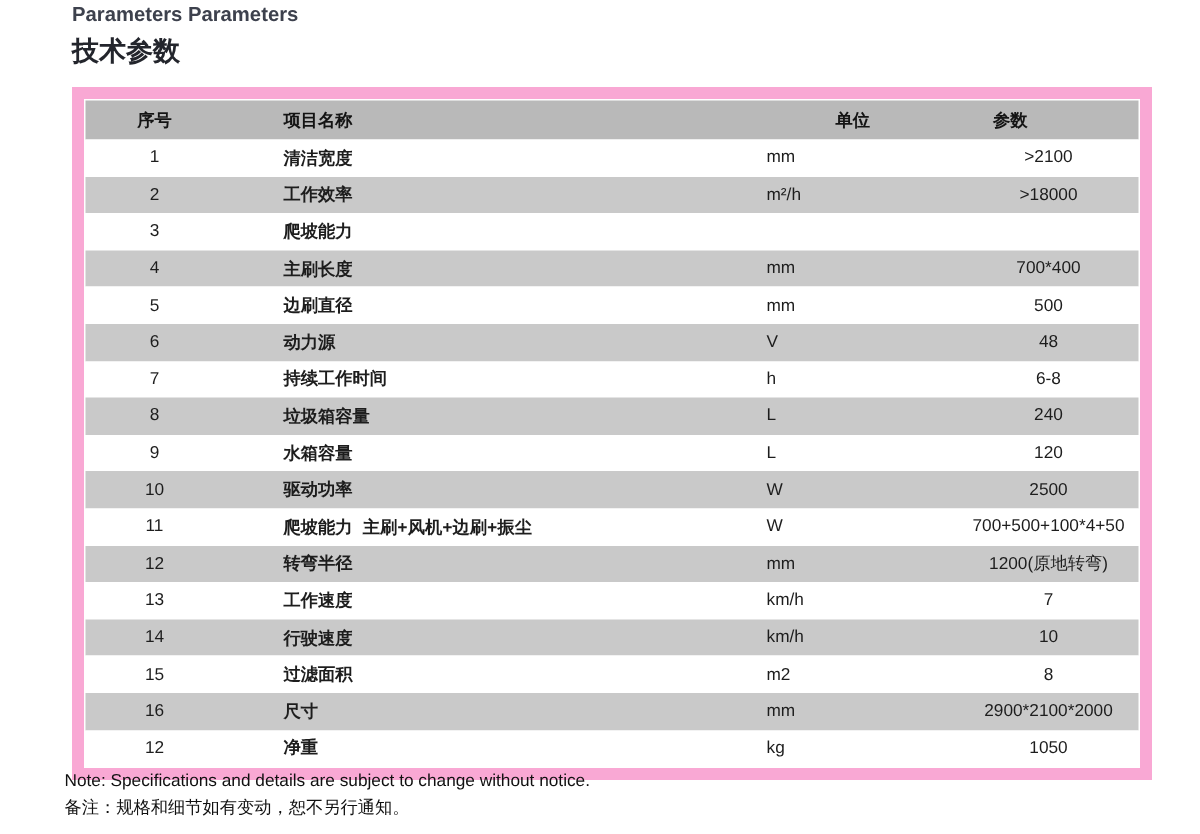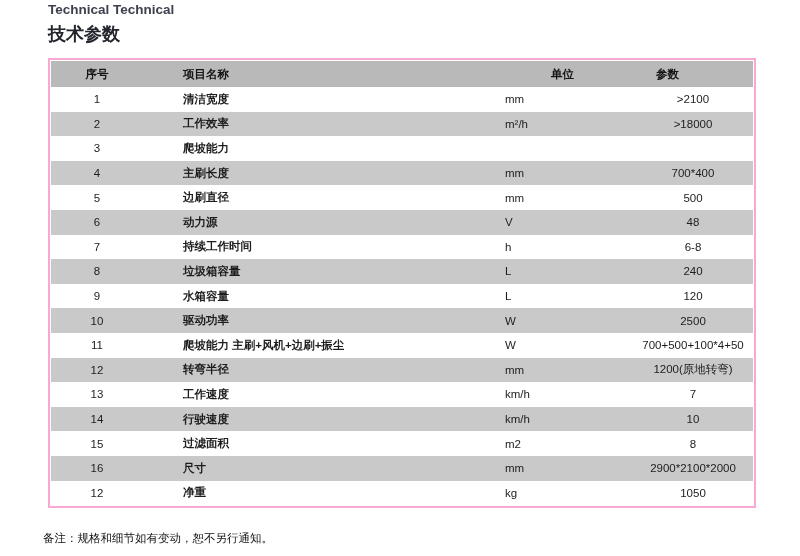--- a/index.html
+++ b/index.html
@@ -29,21 +29,21 @@
     top: 22px;
     font-size: 18px;
     font-weight: 700;
     color: #23252c;
   }
   .spec-table {
     position: absolute;
     left: 48px;
     top: 58px;
     width: 702px;
-    border: 2px solid #f9a8d4;
+    border: 8px solid #f9a8d4;
     background: #ffffff;
     padding: 1px;
     box-sizing: content-box;
   }
   .t-row {
     display: flex;
     align-items: center;
     height: 24.6px;
     background: #ffffff;
     font-size: 11.5px;
@@ -58,42 +58,42 @@
   .t-row.alt {
     background: #c9c9c9;
   }
   .c-no    { width: 92px;  text-align: center; flex: 0 0 auto; }
   .c-name  { width: 330px; text-align: left; padding-left: 8px; box-sizing: border-box; flex: 0 0 auto; font-weight: 700; margin-left: 32px; }
   .c-unit  { width: 128px; flex: 0 0 auto; }
   .c-param { width: 146px; text-align: center; flex: 1 1 auto; }
   .head .c-name  { font-weight: 700; }
   .head .c-unit  { text-align: left; padding-left: 46px; box-sizing: border-box; }
   .head .c-param { text-align: left; padding-left: 23px; box-sizing: border-box; }
-  .body-row .c-name { font-weight: 700; }
+  .body-row .c-name { font-weight: 700; font-family: Liberation Mono, monospace; }
   .note-en {
     position: absolute;
     left: 43px;
     top: 515px;
     font-size: 11.5px;
     color: #111111;
   }
   .note-zh {
     position: absolute;
     left: 43px;
     top: 531px;
     font-size: 11.5px;
     color: #111111;
   }
 </style>
 </head>
 <body>
 
 <div class="page">
 
-  <div class="title-en">Technical Technical</div>
+  <div class="title-en">Parameters Parameters</div>
   <div class="title-zh">技术参数</div>
 
   <div class="spec-table">
     <div class="t-row head">
       <div class="c-no">序号</div>
       <div class="c-name">项目名称</div>
       <div class="c-unit">单位</div>
       <div class="c-param">参数</div>
     </div>
     <div>
@@ -210,15 +210,16 @@
 
     <div class="t-row body-row">
       <div class="c-no">12</div>
       <div class="c-name">净重</div>
       <div class="c-unit">kg</div>
       <div class="c-param">1050</div>
     </div>
   </div>
   </div>
 
+  <div class="note-en">Note: Specifications and details are subject to change without notice.</div>
   <div class="note-zh">备注：规格和细节如有变动，恕不另行通知。</div>
 
 </div>
 
 </body></html>

